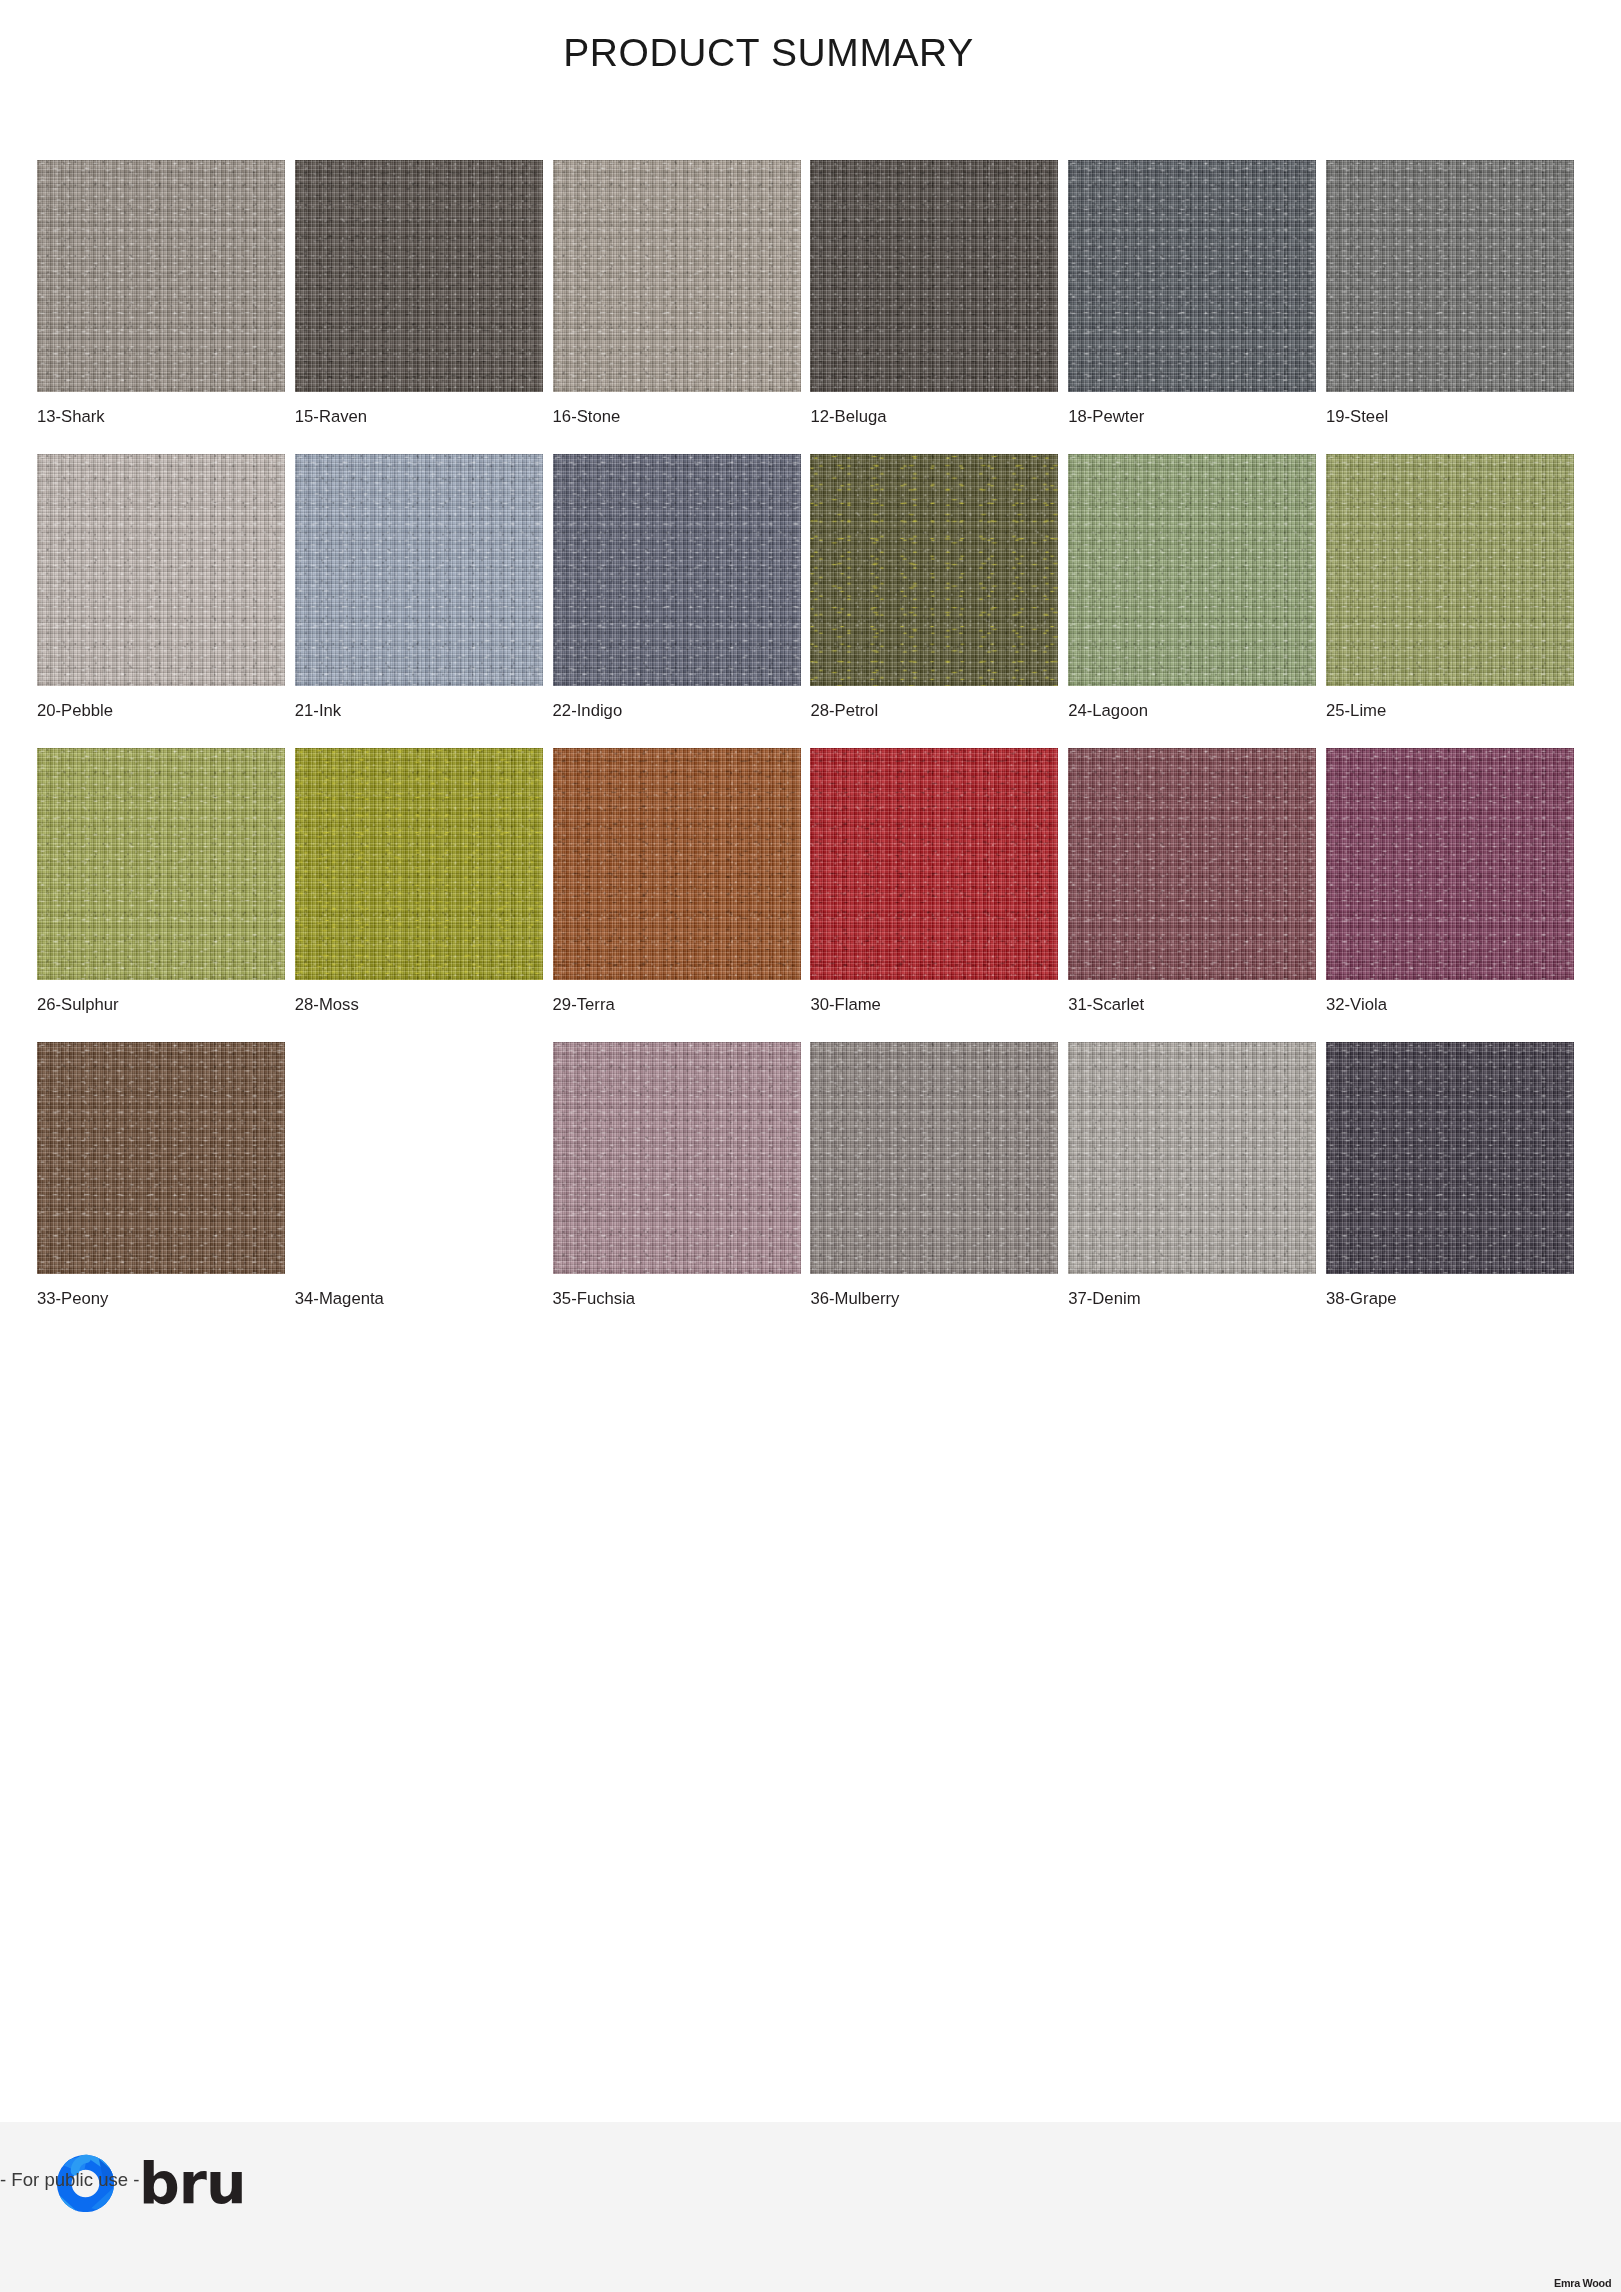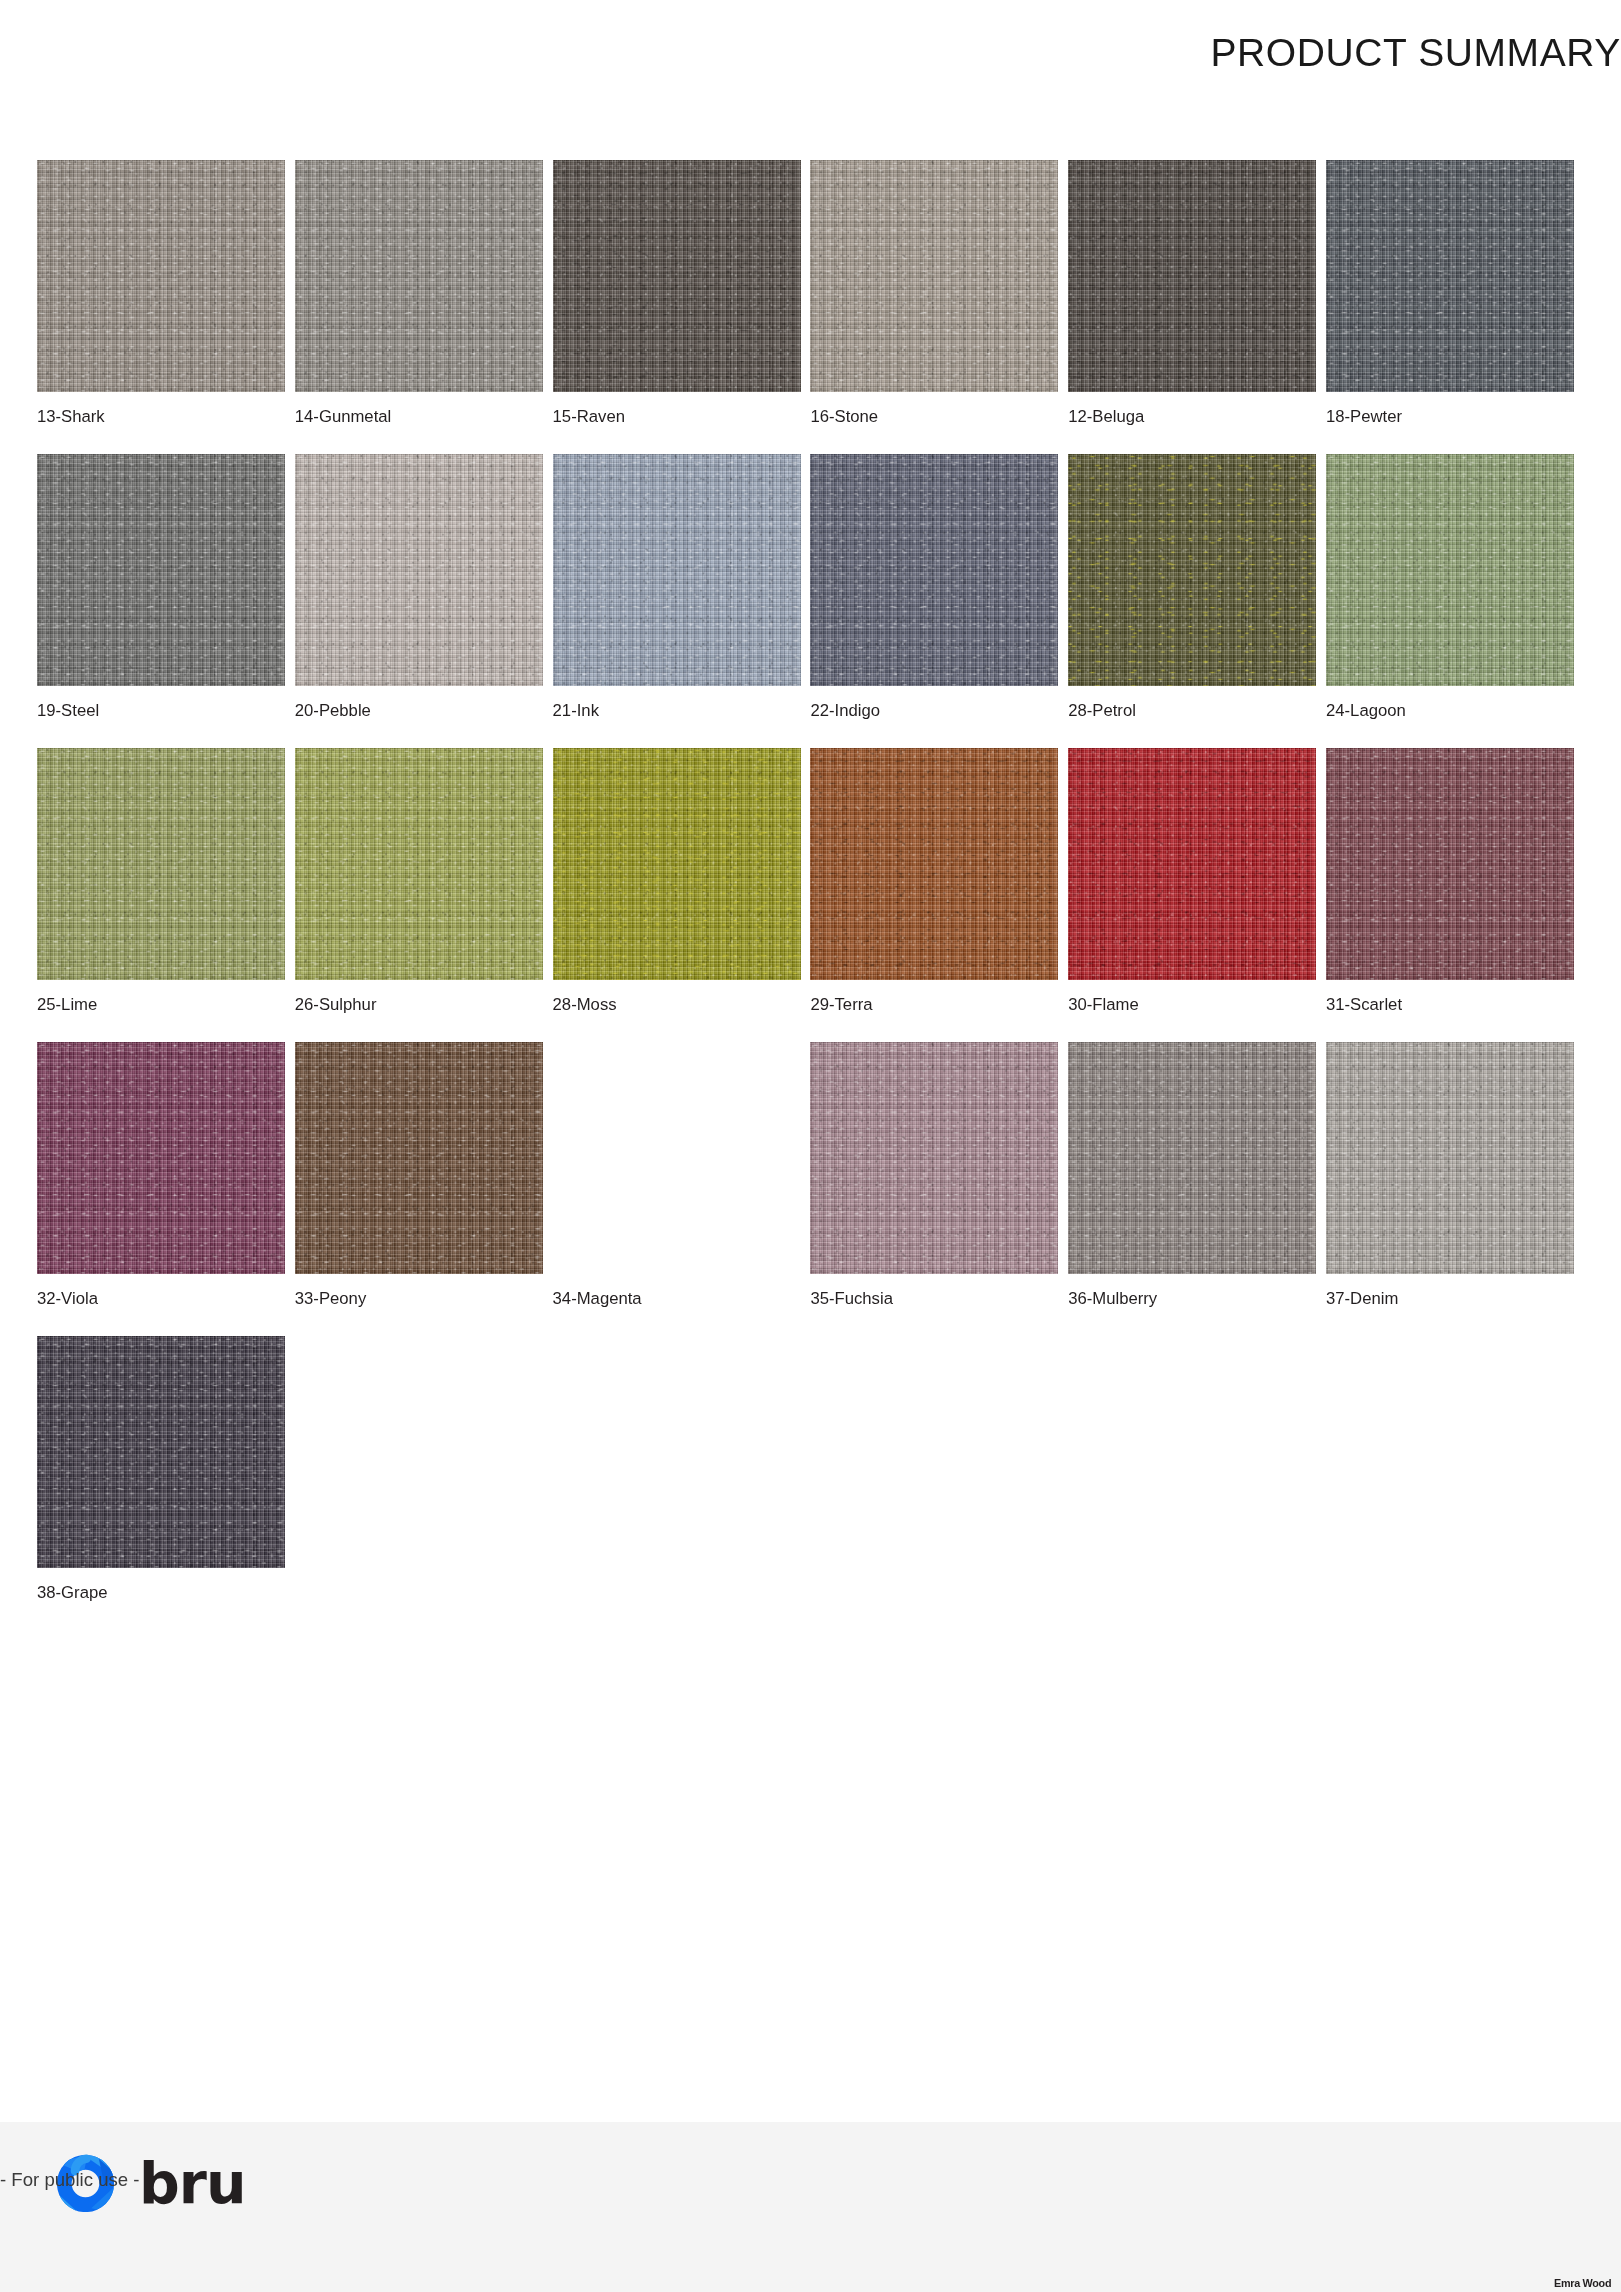--- a/index.html
+++ b/index.html
@@ -18,23 +18,24 @@
   }
 
   
   .page-header {
     position: absolute;
     top: 0;
     left: 0;
     width: 1621px;
     height: 106px;
     box-sizing: border-box;
+    padding-right: 84px;
     display: flex;
     align-items: center;
-    justify-content: flex-end;
+    justify-content: center;
   }
   .page-title {
     font-size: 39px;
     font-weight: 400;
     letter-spacing: 0.6px;
     color: #1a1a1a;
     white-space: nowrap;
   }
 
   
@@ -207,28 +208,20 @@
 </div>
 
 <div class="swatch-grid" id="swatch-grid">
     <div class="swatch-cell">
       <div class="swatch-img" data-fleck="light" style="background-color: rgb(154, 144, 134);">
         <div class="weave"></div>
         <div class="speck"></div>
         <div class="fleck"></div>
       </div>
       <div class="swatch-label">13-Shark</div>
-    </div>
-    <div class="swatch-cell">
-      <div class="swatch-img" data-fleck="light" style="background-color: rgb(147, 141, 134);">
-        <div class="weave"></div>
-        <div class="speck"></div>
-        <div class="fleck"></div>
-      </div>
-      <div class="swatch-label">14-Gunmetal</div>
     </div>
     <div class="swatch-cell">
       <div class="swatch-img" data-fleck="dark" style="background-color: rgb(83, 74, 68);">
         <div class="weave"></div>
         <div class="speck"></div>
         <div class="fleck"></div>
       </div>
       <div class="swatch-label">15-Raven</div>
     </div>
     <div class="swatch-cell">

